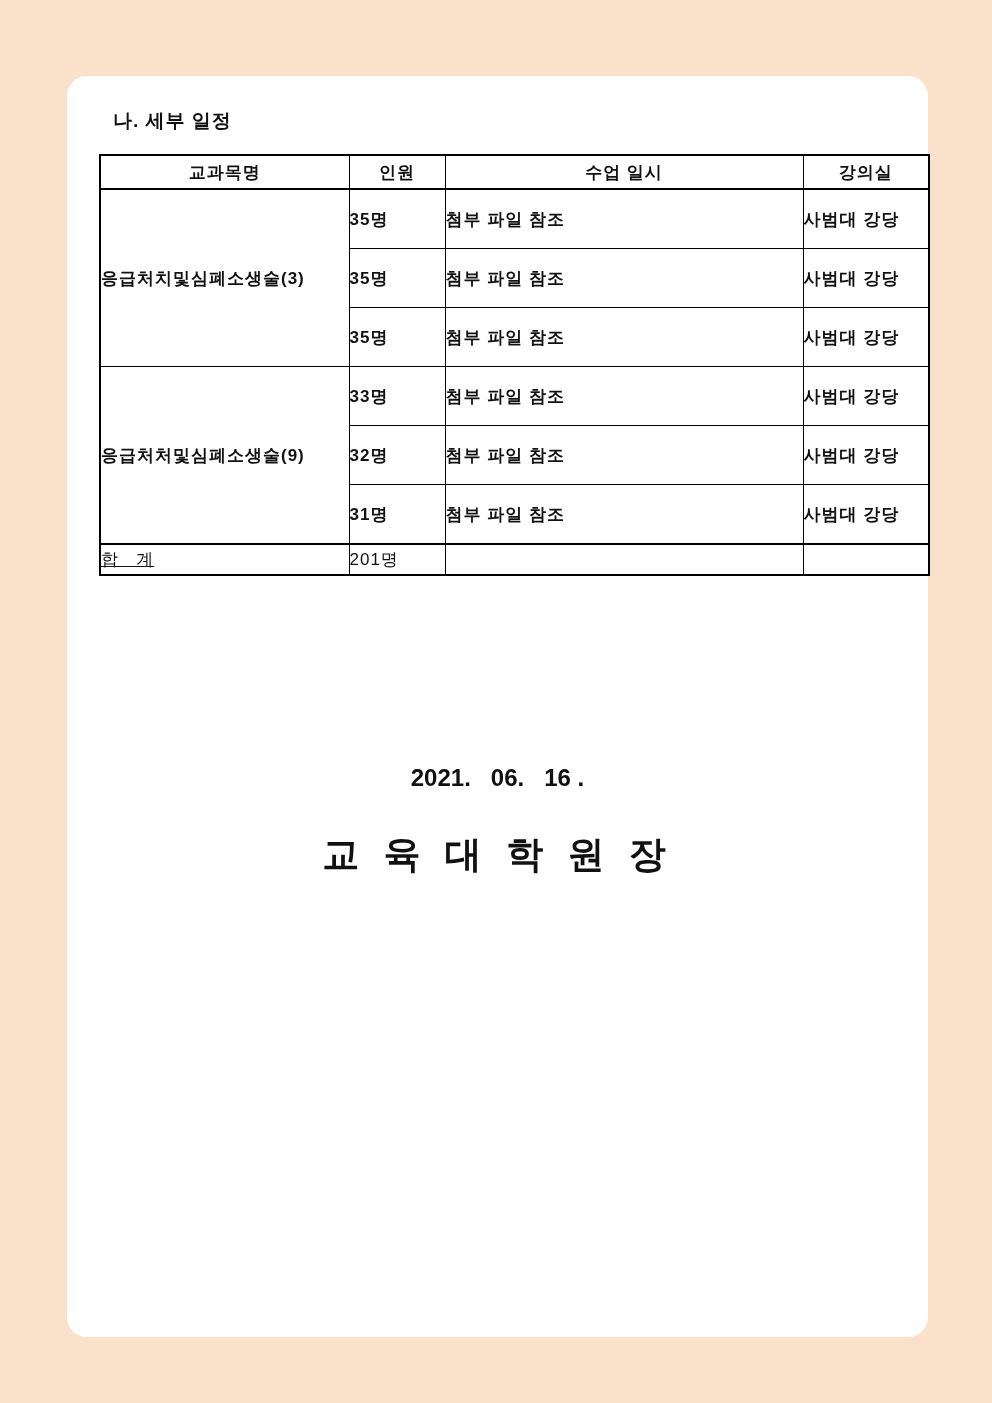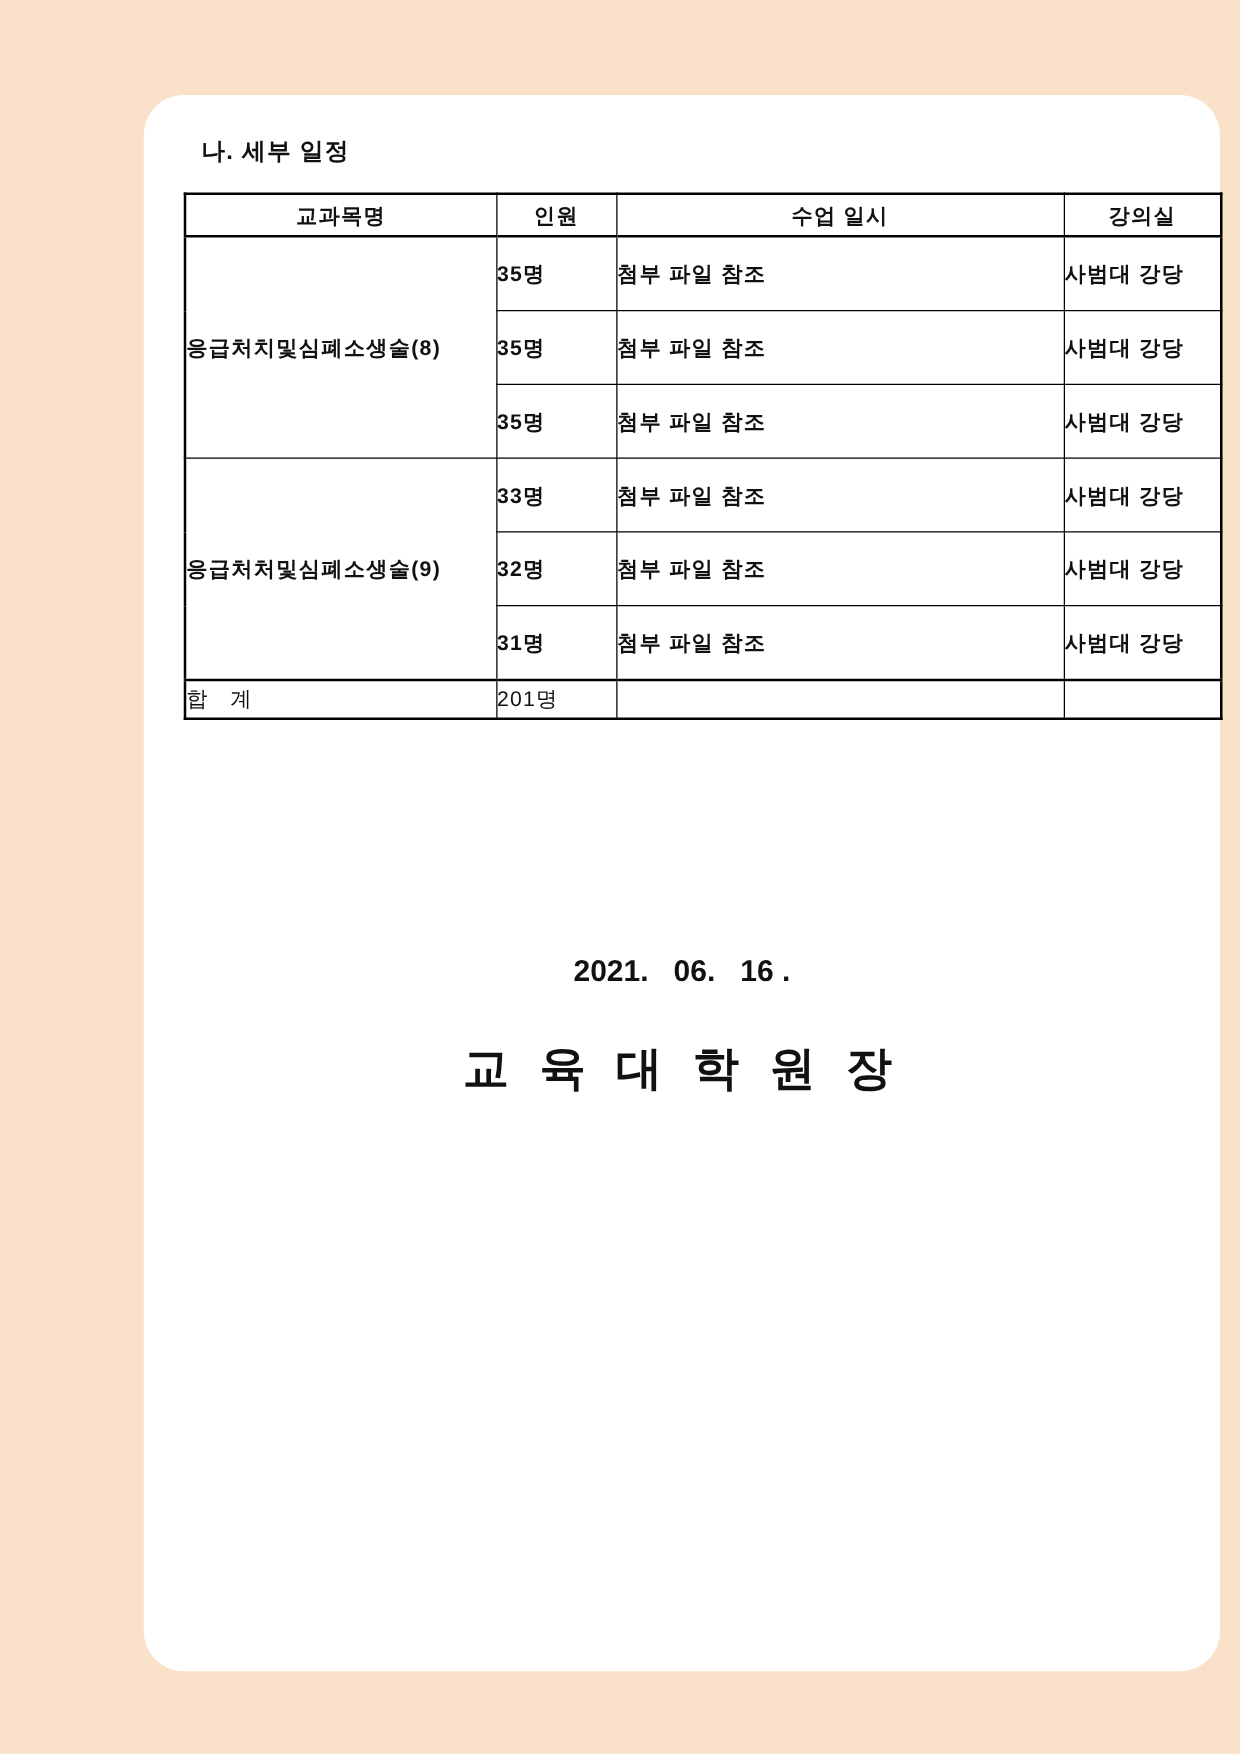--- a/index.html
+++ b/index.html
@@ -14,22 +14,21 @@
     font-family: "Liberation Sans", "DejaVu Sans", sans-serif;
     color: #111;
   }
   .card {
     position: absolute;
     left: 67px;
     top: 76px;
     width: 861px;
     height: 1261px;
     background: #FFFFFF;
-    border-radius: 32px;
-    margin-left: 48px;
+    border-radius: 20px;
   }
   .heading-na {
     position: absolute;
     left: 46px;
     top: 32px;
     font-size: 19px;
     font-weight: bold;
     letter-spacing: 1px;
     white-space: pre;
   }
@@ -56,21 +55,21 @@
     border-bottom: 2px solid #000;
   }
   table.schedule tr.data-row td {
     height: 58px;
     font-weight: bold;
   }
   table.schedule tr.total-row td {
     height: 29px;
     border-top: 2px solid #000;
   }
-  .pre { white-space: pre; }
+  .pre { white-space: pre; text-decoration: underline; }
   .line-da {
     position: absolute;
     left: 45px;
     top: 528px;
     font-size: 19px;
     letter-spacing: 1px;
     white-space: pre;
   }
   .line-da .lbl { font-weight: bold; }
   .attachment {
@@ -120,21 +119,21 @@
     <thead>
       <tr>
         <th>교과목명</th>
         <th>인원</th>
         <th>수업 일시</th>
         <th>강의실</th>
       </tr>
     </thead>
     <tbody>
       <tr class="data-row">
-        <td rowspan="3">응급처치및심폐소생술(8)</td>
+        <td rowspan="3">응급처치및심폐소생술(3)</td>
         <td>35명</td>
         <td>첨부 파일 참조</td>
         <td>사범대 강당</td>
       </tr>
       <tr class="data-row">
         <td>35명</td>
         <td>첨부 파일 참조</td>
         <td>사범대 강당</td>
       </tr>
       <tr class="data-row">

